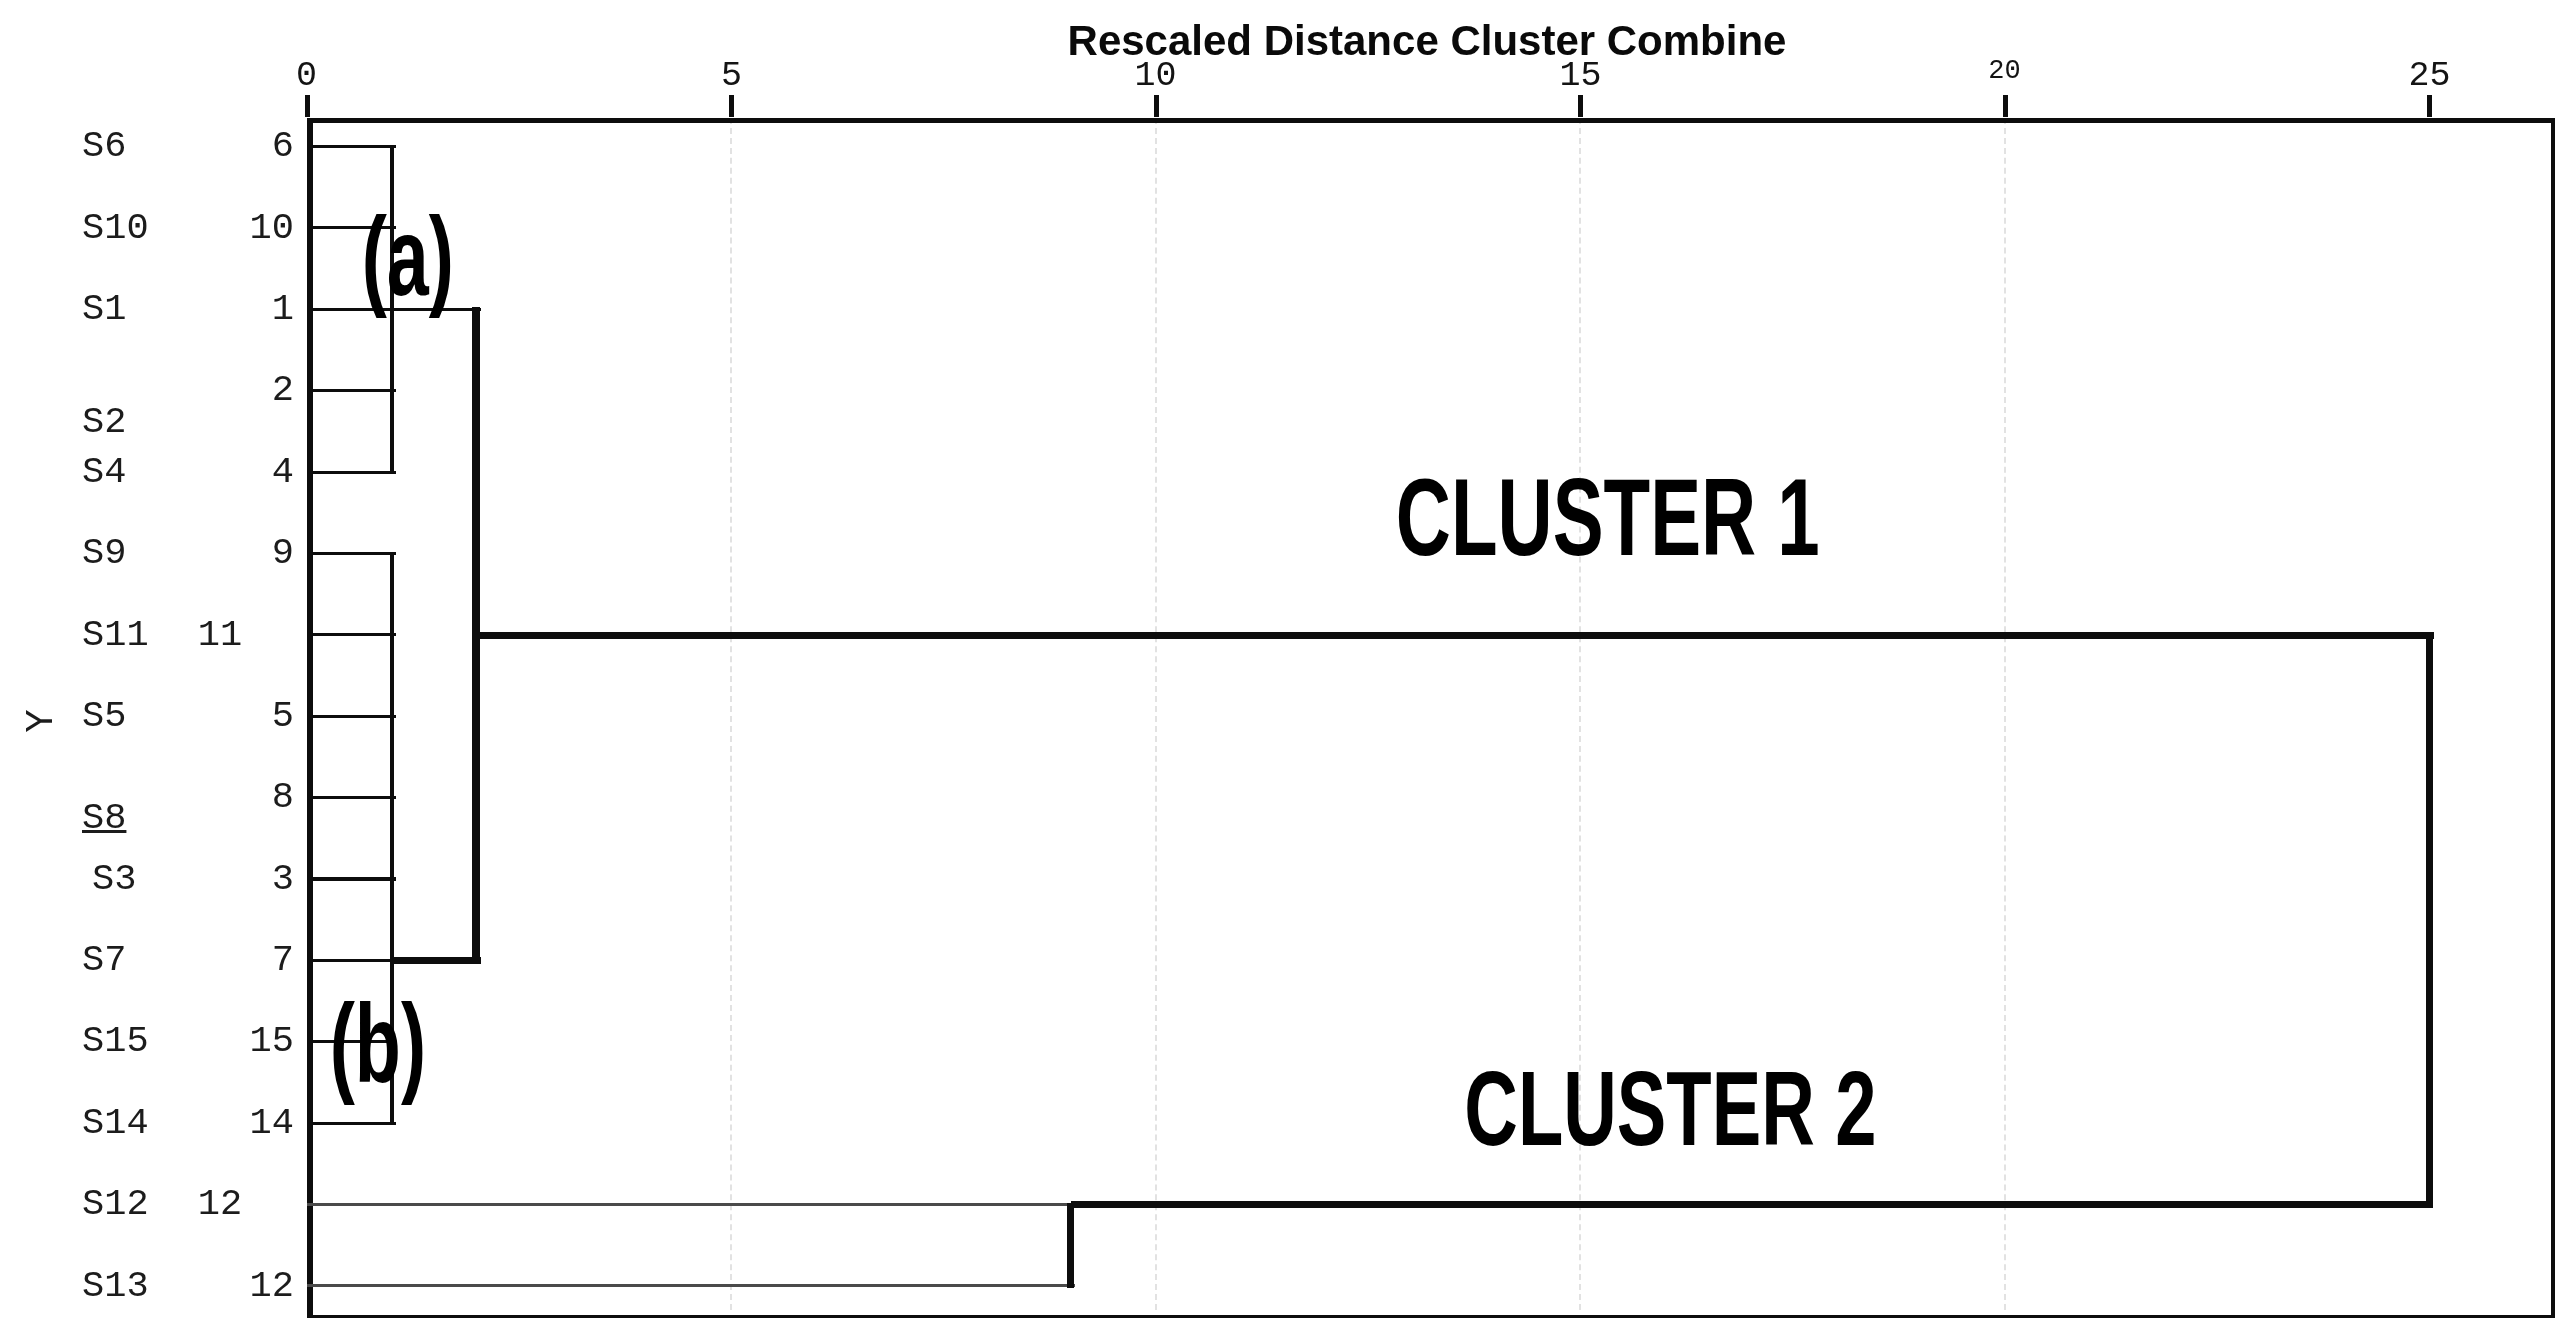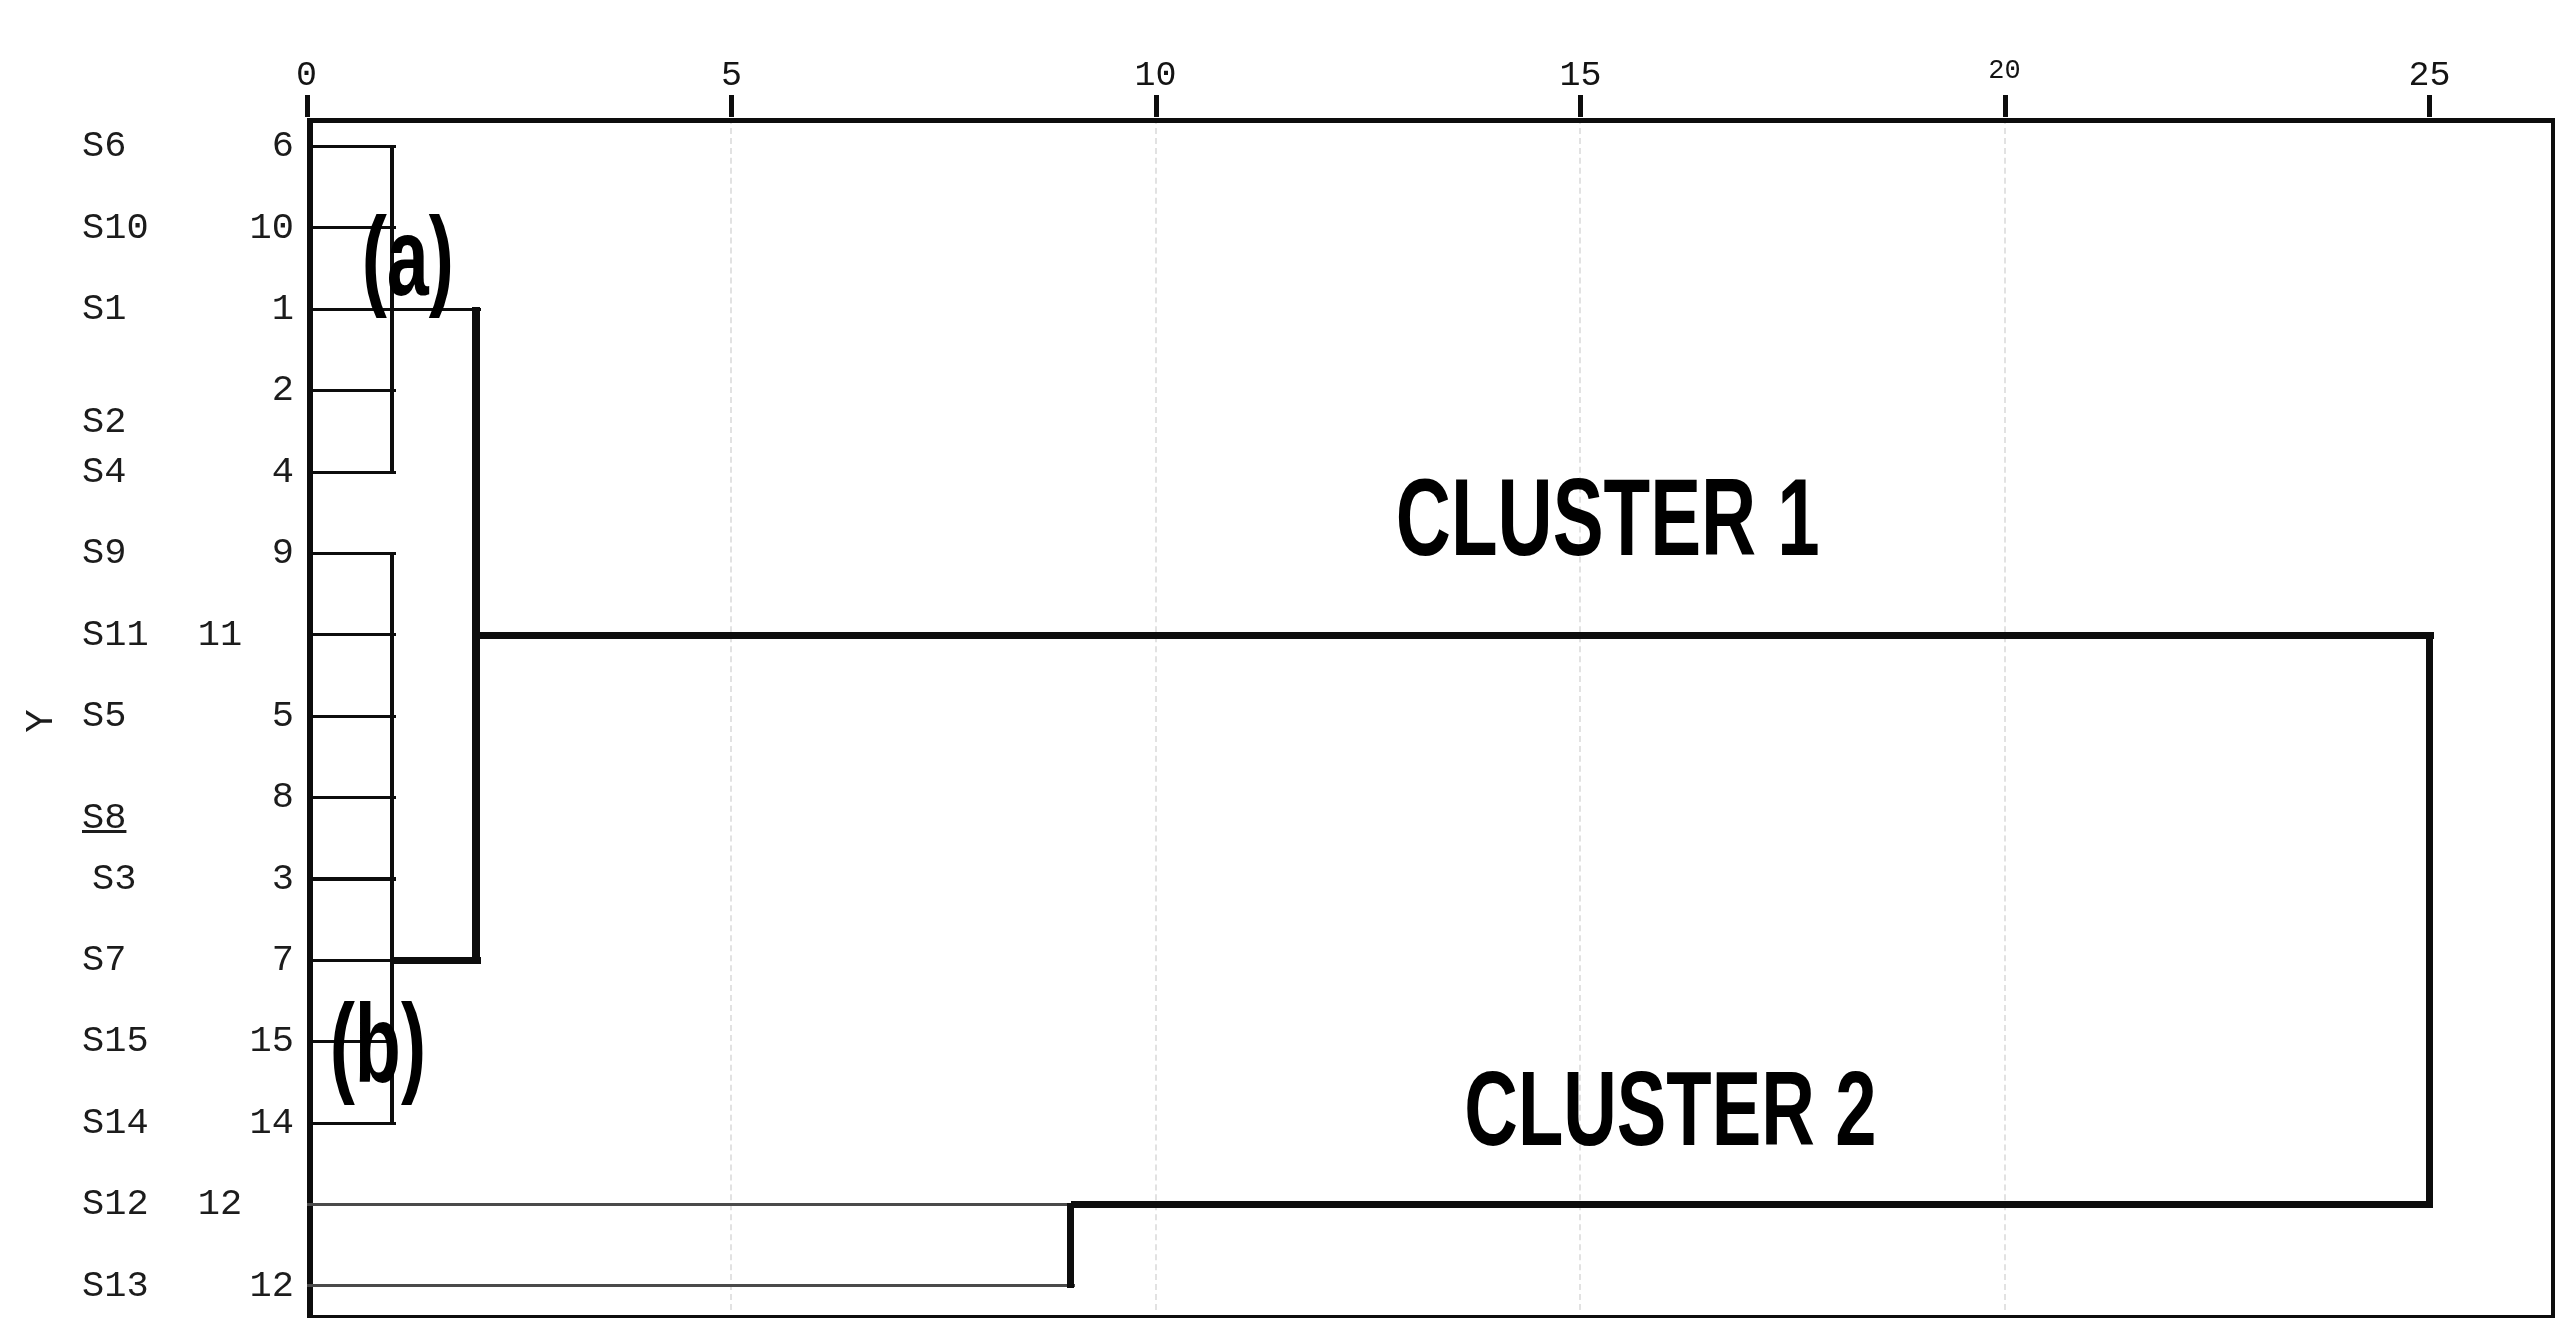--- a/index.html
+++ b/index.html
@@ -17,20 +17,21 @@
   .title{position:absolute;font-weight:bold;color:#0a0a0a;text-align:center;}
   .ylab{position:absolute;font-family:"Liberation Mono", monospace;color:#1c1c1c;
         transform:translate(-50%,-50%) rotate(-90deg);}
   .anno{position:absolute;display:flex;align-items:center;justify-content:center;}
   .anno span{font-weight:bold;color:#000;display:inline-block;white-space:nowrap;}
 </style>
 </head>
 <body>
 
 <div id="fig" style="width: 2576px; height: 1339px;">
+  <div class="title" id="title" style="left: 778px; width: 1298px; top: 16.7px; font-size: 42px;">Rescaled Distance Cluster Combine</div>
   <div class="ylab" id="ylab" style="left: 42px; top: 721px; font-size: 39px;">Y</div>
   <div id="gridlayer">
       <div class="grid" style="left: 730px; top: 118px; height: 1192px;"></div>
       <div class="grid" style="left: 1155px; top: 118px; height: 1192px;"></div>
       <div class="grid" style="left: 1579px; top: 118px; height: 1192px;"></div>
       <div class="grid" style="left: 2004px; top: 118px; height: 1192px;"></div>
     </div>
   <div id="framebox" class="frame" style="left: 307px; top: 118px; width: 2238px; height: 1192px; border-width: 5.6px 4.6px 3.7px 6.5px;"></div>
   <div id="ticklayer">
       <div class="tick" style="left: 305px; top: 95px; width: 4.6px; height: 22px;"></div>

